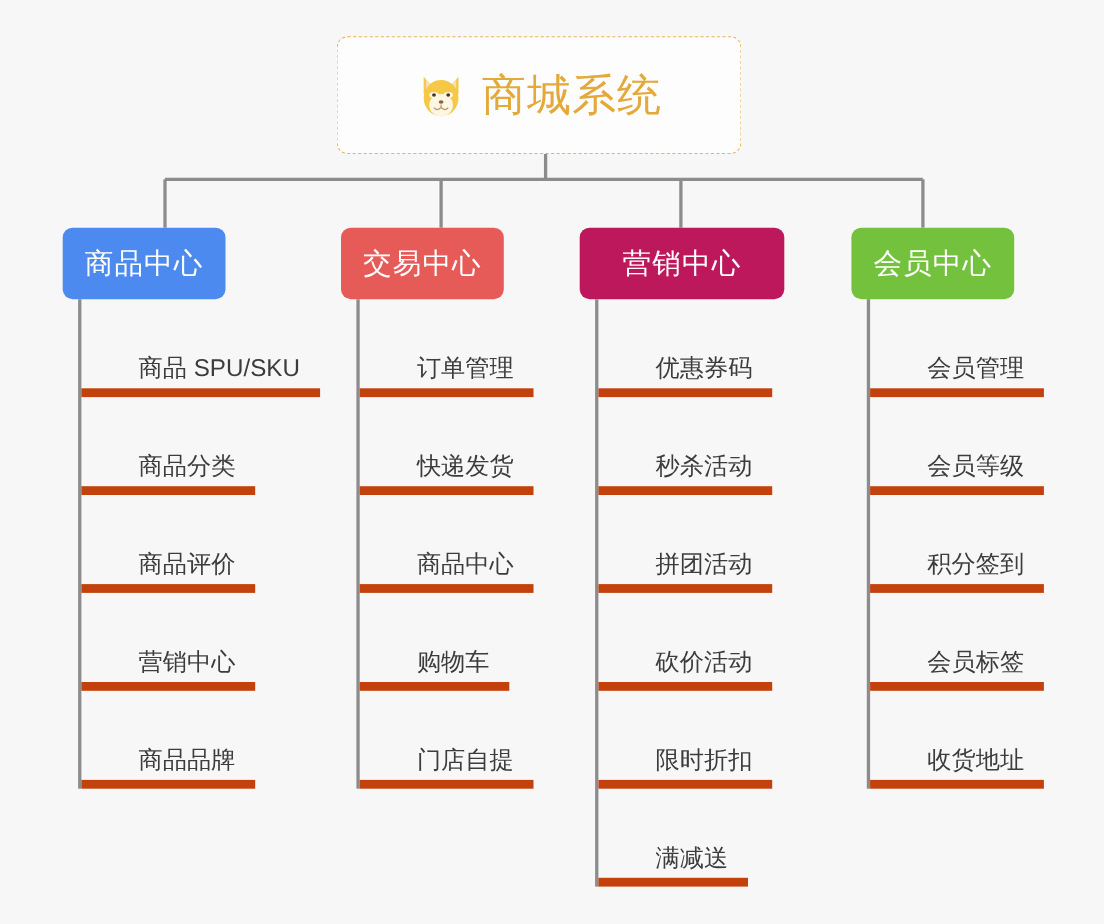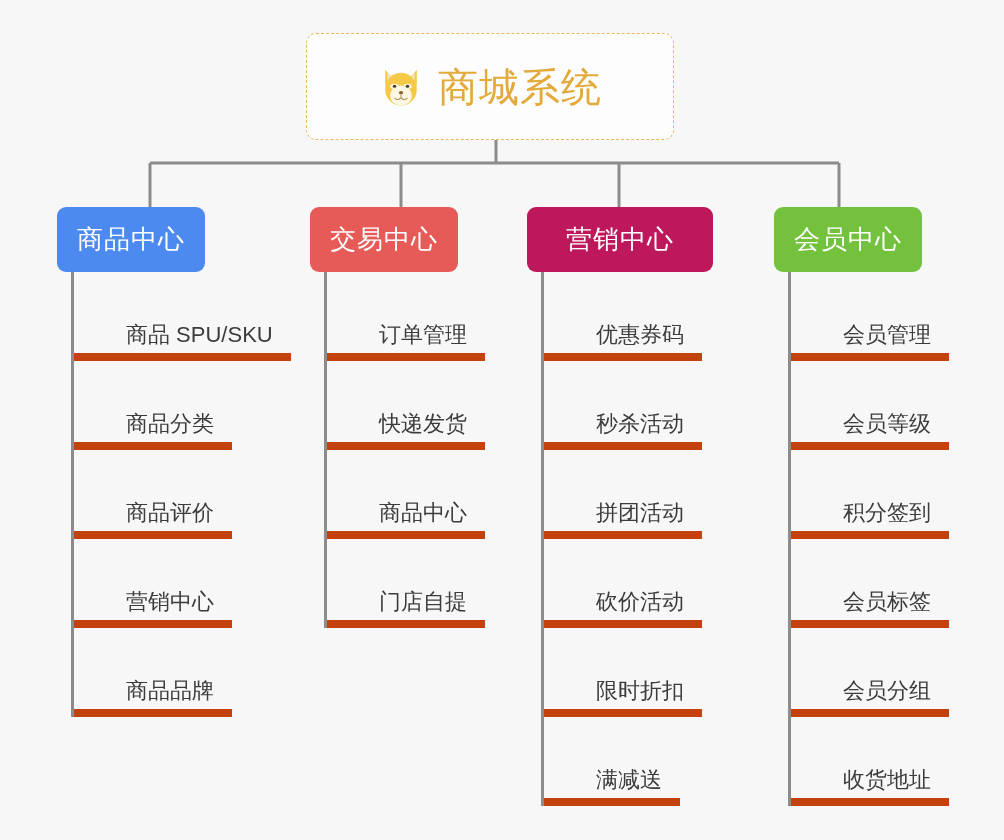--- a/index.html
+++ b/index.html
@@ -187,20 +187,23 @@
         <div class="leaf-item">
             <span class="leaf-label">订单管理</span>
           </div>
         <div class="leaf-item">
             <span class="leaf-label">快递发货</span>
           </div>
         <div class="leaf-item">
             <span class="leaf-label">商品中心</span>
           </div>
         <div class="leaf-item">
+            <span class="leaf-label">购物车</span>
+          </div>
+        <div class="leaf-item">
             <span class="leaf-label">门店自提</span>
           </div>
       </div>
     </div>
 
     <div class="column col-2">
       <div class="cat-header" style="background: #be185d; text-align: right;">营销中心</div>
       <div class="leaf-list">
         <div class="leaf-item">
             <span class="leaf-label">优惠券码</span>
@@ -232,22 +235,19 @@
         <div class="leaf-item">
             <span class="leaf-label">会员等级</span>
           </div>
         <div class="leaf-item">
             <span class="leaf-label">积分签到</span>
           </div>
         <div class="leaf-item">
             <span class="leaf-label">会员标签</span>
           </div>
         <div class="leaf-item">
-            <span class="leaf-label">会员分组</span>
-          </div>
-        <div class="leaf-item">
             <span class="leaf-label">收货地址</span>
           </div>
       </div>
     </div>
 
   </div>
 </div>
 
 </body></html>

